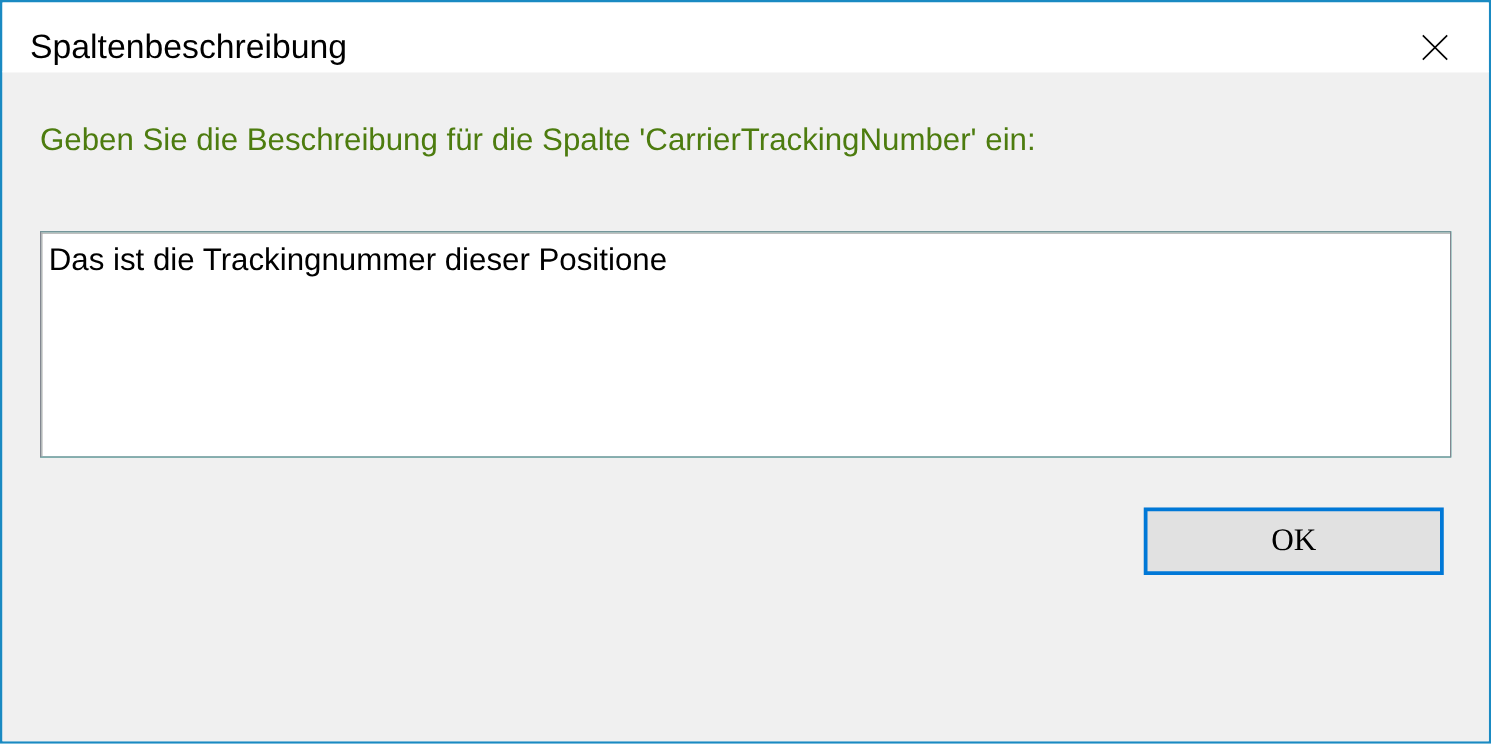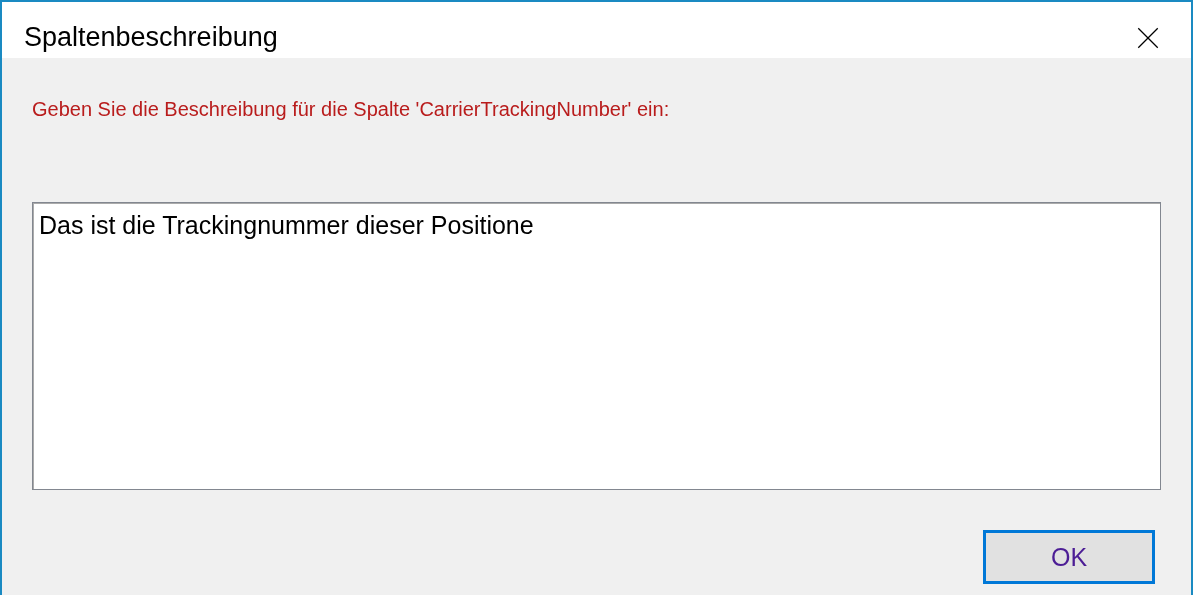--- a/index.html
+++ b/index.html
@@ -53,30 +53,30 @@
       stroke-width: 1.2;
     }
     .content {
       flex: 1;
       background: #f0f0f0;
       padding: 28px 30px 24px 30px;
       display: flex;
       flex-direction: column;
     }
     .prompt {
-      font-size: 20px;
-      color: #b91c1c;
-      margin-bottom: 81px;
+      font-size: 25px;
+      color: #4d7c0f;
+      margin-bottom: 58px;
       margin-top: 12px;
     }
     .input-wrapper {
       position: relative;
       border: 1px solid #828790;
       background: #14b8a6;
-      height: 288px;
+      height: 181px;
       margin-bottom: 40px;
     }
     .input-wrapper::before {
       content: '';
       position: absolute;
       top: 0;
       left: 0;
       width: 100%;
       height: 1px;
       background: #ababab;
@@ -104,28 +104,28 @@
       line-height: 1.3;
     }
     .button-row {
       display: flex;
       justify-content: flex-end;
       gap: 26px;
       padding-right: 6px;
       padding-bottom: 6px;
     }
     .btn {
-      width: 172px;
+      width: 240px;
       height: 54px;
-      font-family: Liberation Sans, sans-serif;
+      font-family: Liberation Serif, serif;
       font-size: 25px;
       background: #e1e1e1;
       border: 1px solid #adadad;
       cursor: pointer;
-      color: #4c1d95;
+      color: #000000;
     }
     .btn.default {
       border: 3px solid #0078d7;
       background: #e1e1e1;
     }
   </style>
 </head>
 <body>
 
 <div class="dialog">

